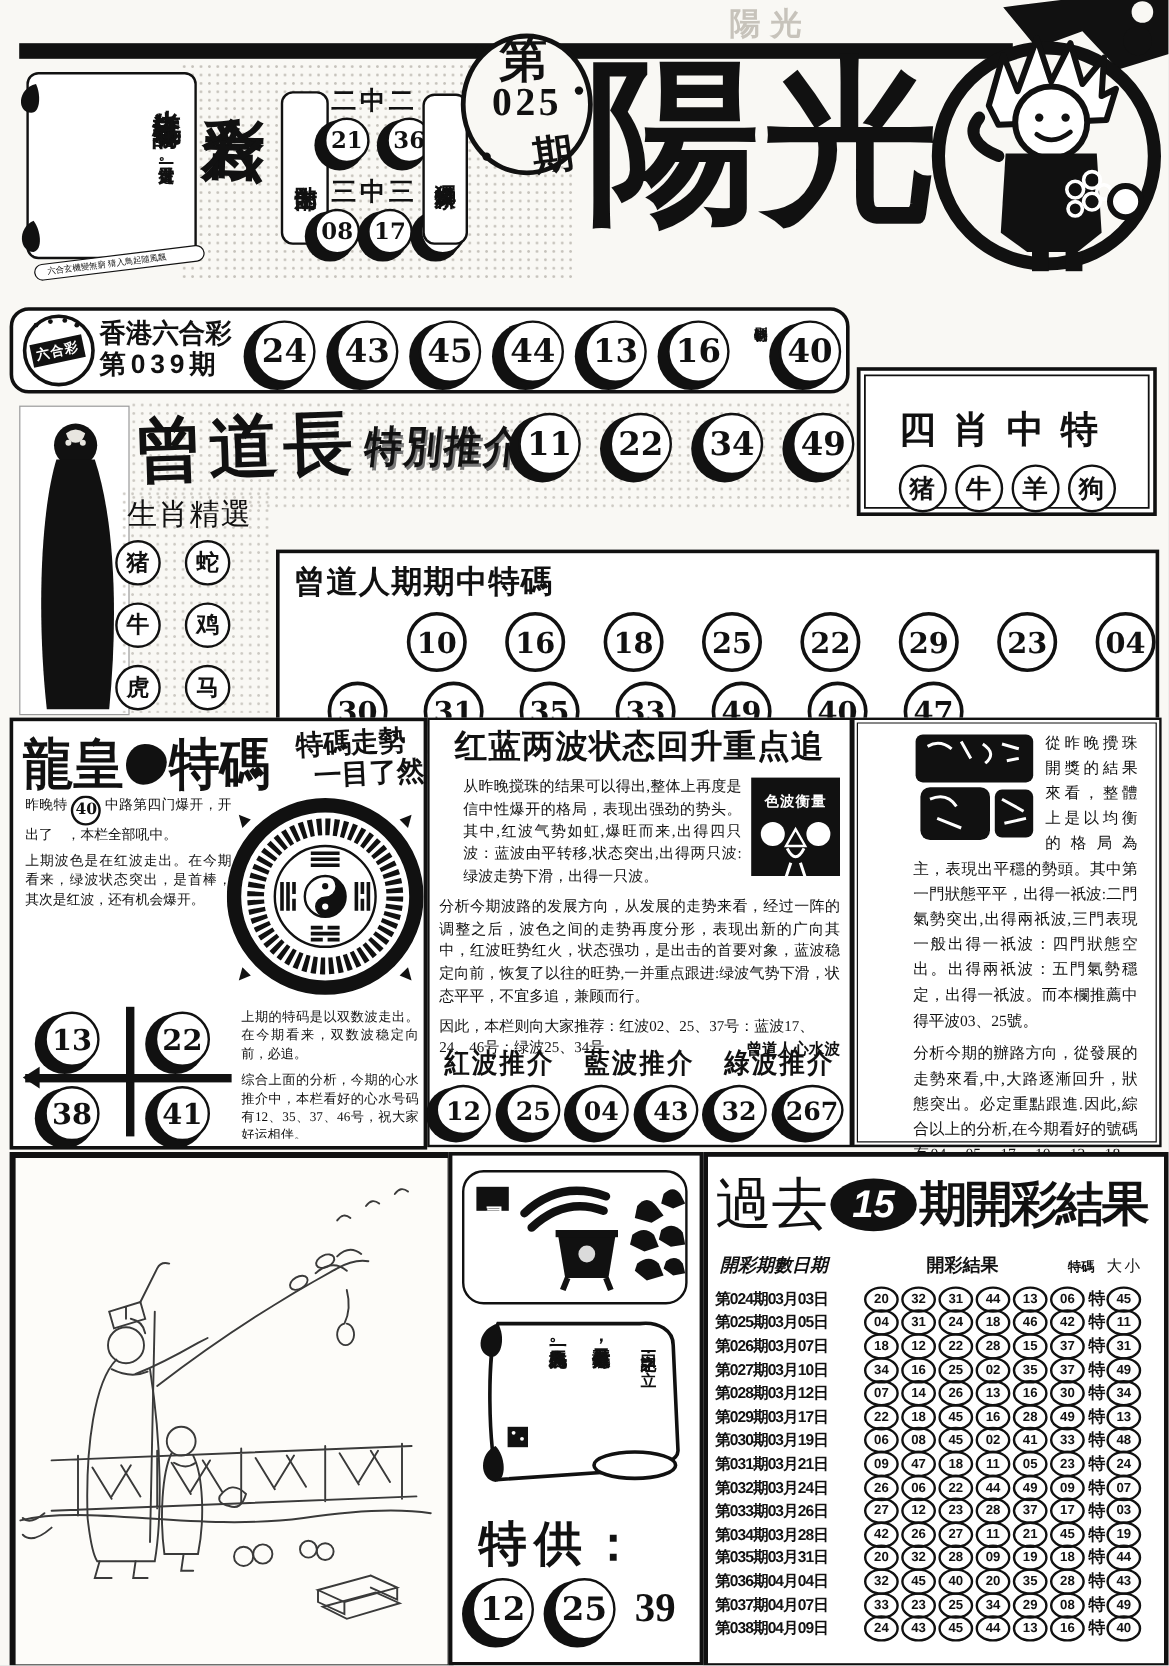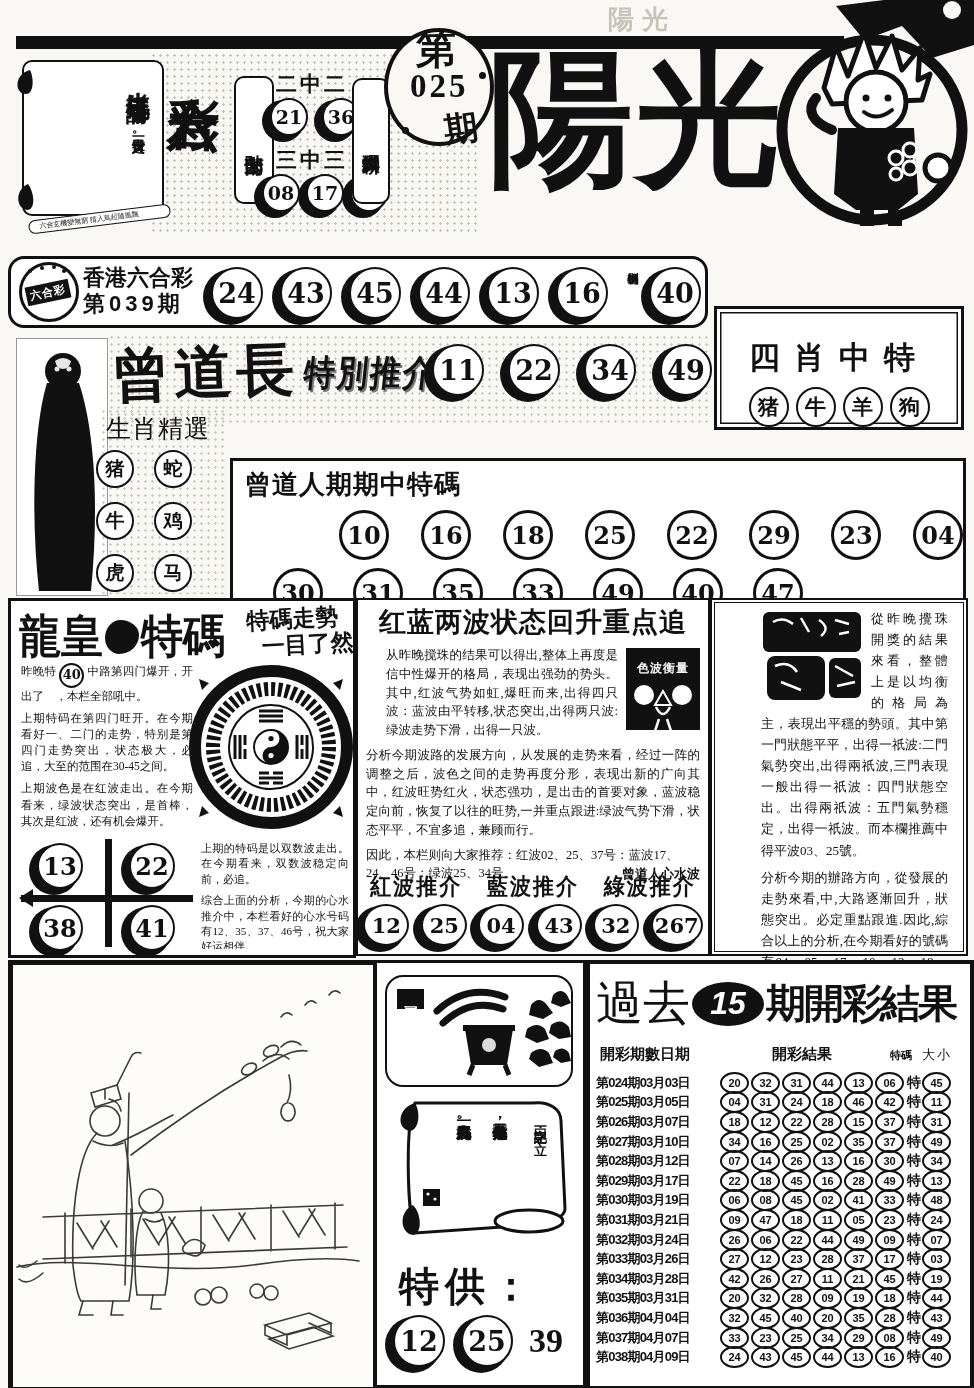--- a/index.html
+++ b/index.html
@@ -210,21 +210,20 @@
       <span style="transform:scaleY(1.1);">特碼</span>
     </div>
     <div class="abs b" style="left:236px;top:4px;font-size:23px;font-weight:900;transform:rotate(-3deg);line-height:1.15;white-space:nowrap;">
       <div>特碼走勢</div>
       <div style="margin-left:14px;">一目了然!</div>
     </div>
     <div class="abs ser" style="left:10px;top:62px;width:172px;height:174px;font-size:11.5px;line-height:1.4;overflow:hidden;">
       <p><span>昨晚特</span>
          <span class="circ c22">40</span>
          <span>中路第四门爆开，开出了　，本栏全部吼中。</span></p>
-      <p>上期特码在第四门旺开。在今期看好一、二门的走势，特别是第四门走势突出，状态极大，必追，大至的范围在30-45之间。</p>
       <p>上期波色是在红波走出。在今期看来，绿波状态突出，是首棒，其次是红波，还有机会爆开。</p>
     </div>
     <svg class="abs" style="left:178px;top:58px;" width="164" height="172" viewBox="0 0 164 172">
       <circle cx="82" cy="88" r="76" fill="none" stroke="#111" stroke-width="12"></circle>
       <circle cx="82" cy="88" r="58" fill="none" stroke="#111" stroke-width="14" stroke-dasharray="4 3"></circle>
       <circle cx="82" cy="88" r="42" fill="#fff" stroke="#111" stroke-width="2"></circle>
       <g stroke="#111" stroke-width="3">
         <g>
             <line x1="70" y1="52" x2="94" y2="52"></line>
             <line x1="70" y1="57" x2="94" y2="57"></line>
@@ -409,21 +408,21 @@
     </div>
   </div>
 
   <div class="abs" style="left:586px;top:960px;width:380px;height:422px;border:4px solid #111;background:#fff;">
     <div style="display:flex;align-items:center;margin:8px 0 0 6px;">
       <span style="font-size:47px;font-weight:400;">過去</span>
       <span class="bk" style="display:inline-flex;align-items:center;justify-content:center;width:72px;height:44px;border-radius:50%;font-size:32px;font-weight:900;font-style:italic;margin:0 2px;">15</span>
       <span style="font-size:40px;font-weight:900;letter-spacing:-2px;">期開彩結果</span>
     </div>
     <div style="position:relative;height:26px;margin-top:8px;">
-      <span class="abs b" style="left:10px;top:2px;font-size:15px;">開彩期數日期</span>
+      <span class="abs b" style="left:10px;top:2px;font-size:15px;font-style:italic;">開彩期數日期</span>
       <span class="abs b" style="left:182px;top:2px;font-size:15px;">開彩結果</span>
       <span class="abs b" style="left:300px;top:5px;font-size:11px;">特碼</span>
       <span class="abs" style="left:332px;top:3px;font-size:13px;letter-spacing:2px;">大小</span>
     </div>
     <div id="result-rows" style="padding:4px 2px 0 6px;">
         <div class="rrow">
           <span class="rlabel">第024期03月03日</span>
           <span class="oval">20</span>
           <span class="oval">32</span>
           <span class="oval">31</span>

